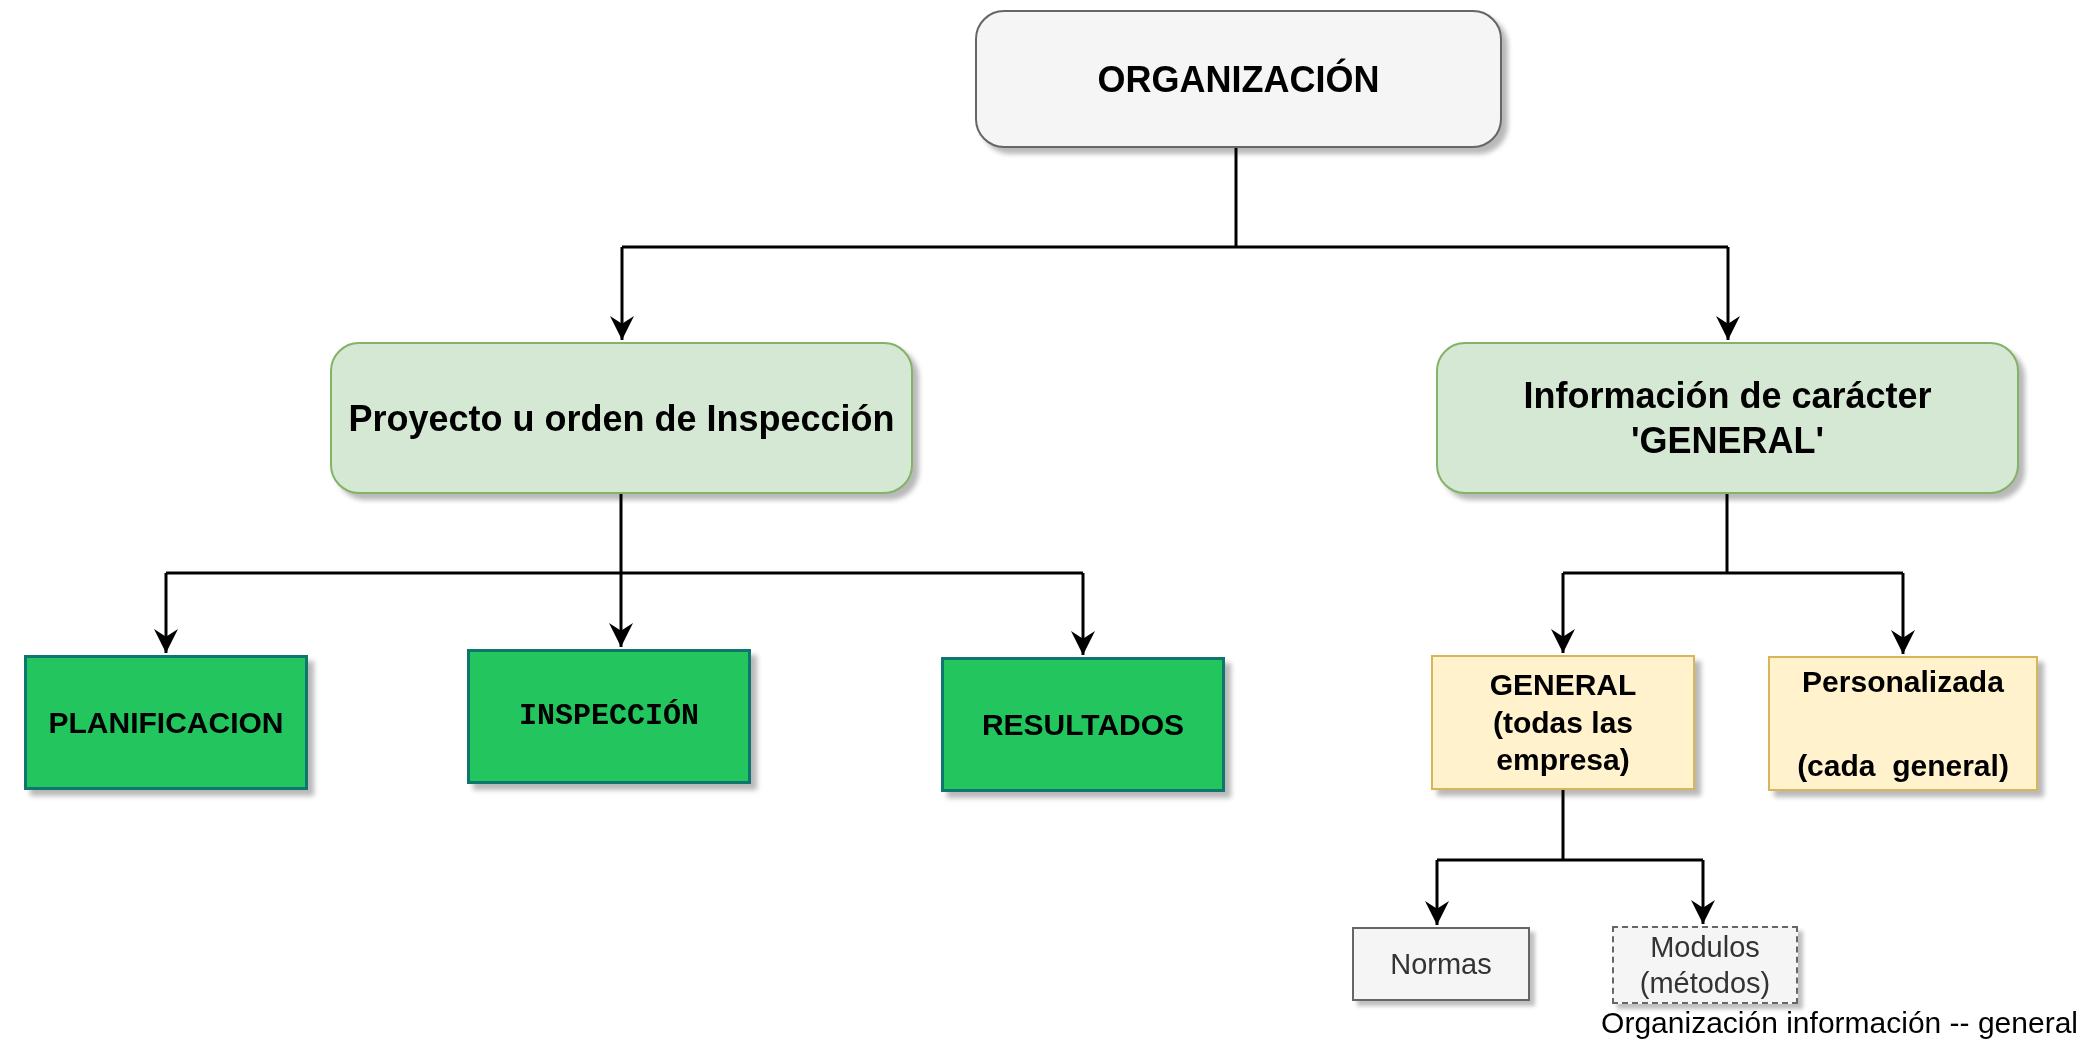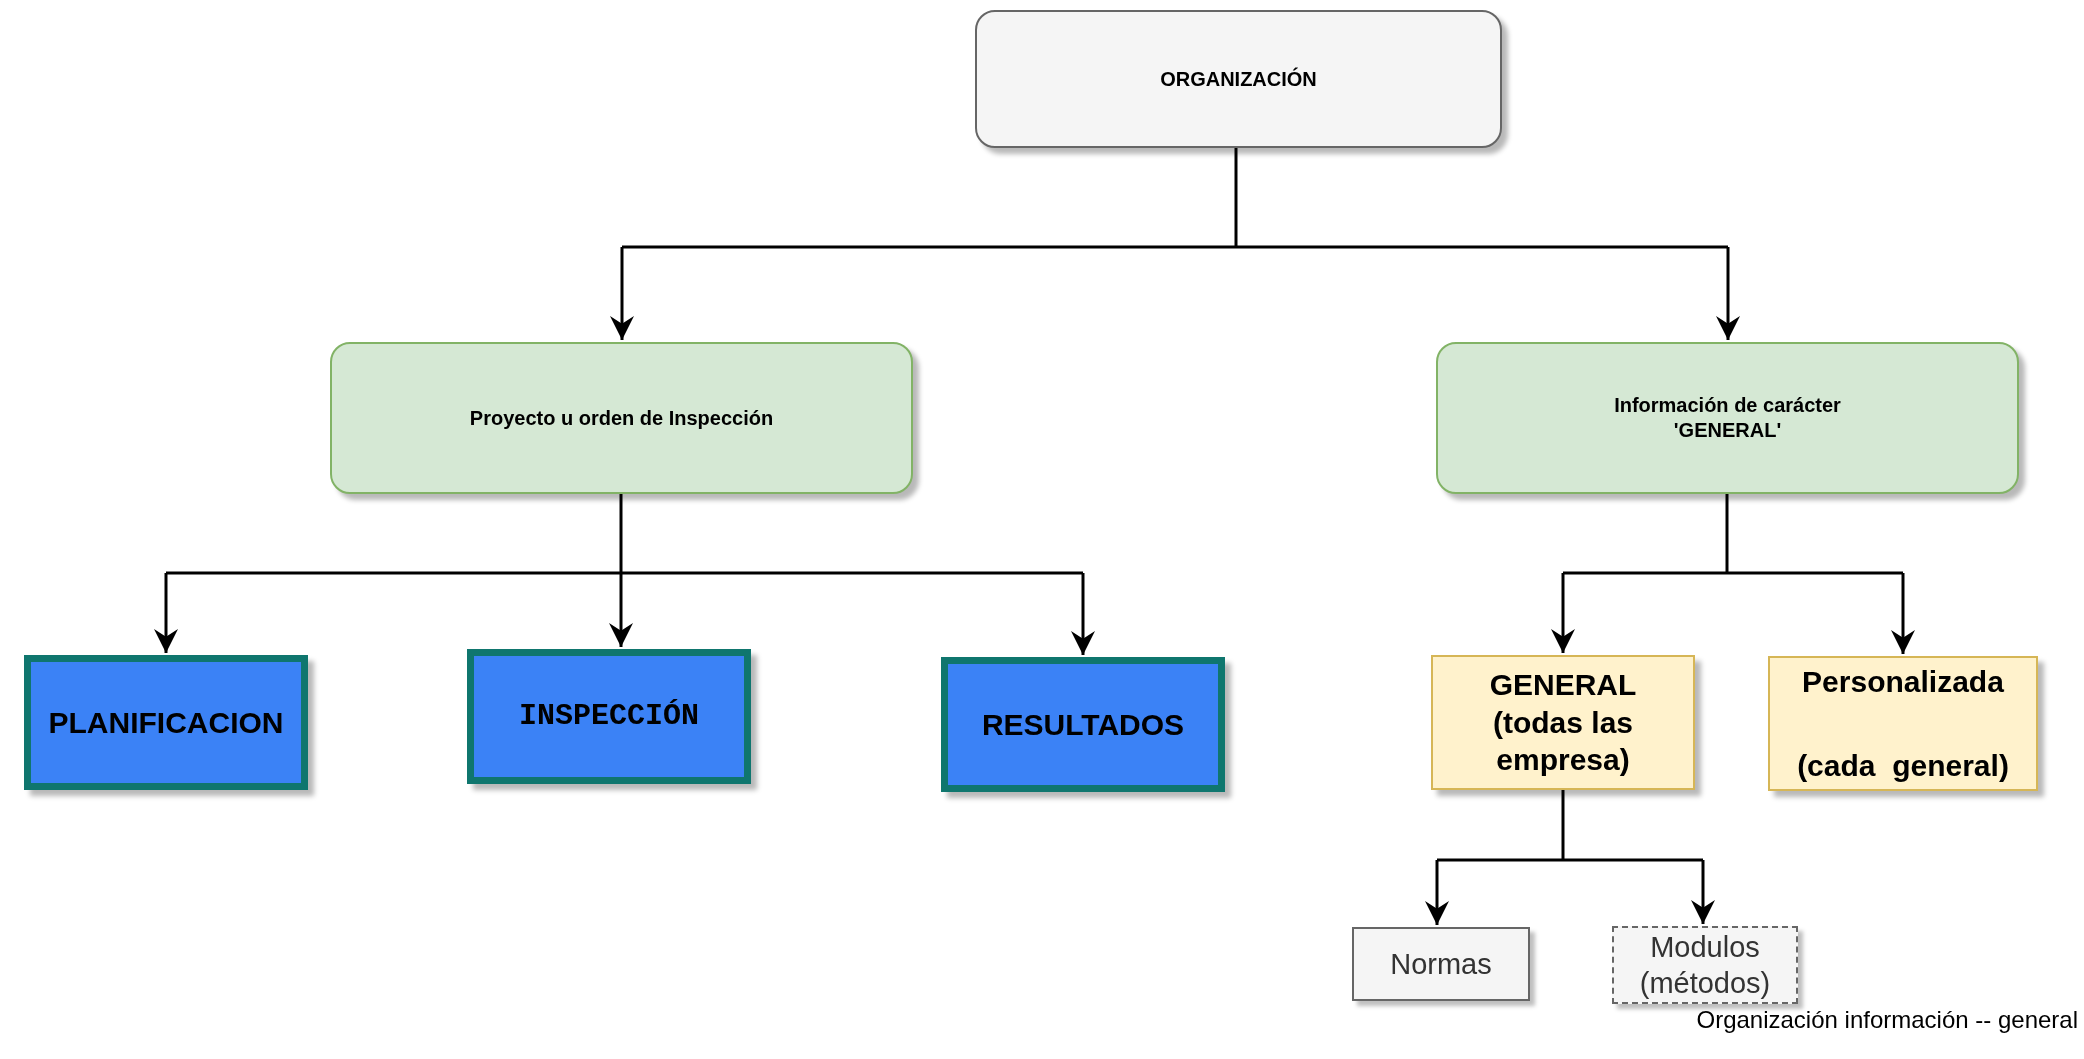--- a/index.html
+++ b/index.html
@@ -16,42 +16,42 @@
     display:flex;flex-direction:column;align-items:center;justify-content:center;
     text-align:center;color:#000000;
     box-shadow:6px 6px 5px rgba(0,0,0,0.28);
     box-sizing:border-box;
     line-height:1.25;
   }
   .node span{white-space:pre-wrap;}
   .rounded{border-radius:20px;}
   .gray{background:#f5f5f5;border:2.5px solid #666666;}
   .green{background:#d5e8d4;border:2.5px solid #82b366;}
-  .red{background:#3b82f6;border:7px solid #0f766e;}
+  .red{background:#22c55e;border:3px solid #0f766e;}
   .yellow{background:#fff2cc;border:2.5px solid #d6b656;}
   .small-gray{background:#f5f5f5;border:2.5px solid #666666;color:#333333;box-shadow:5px 5px 4px rgba(0,0,0,0.25);}
   .dashed{border-style:dashed;}
-  .fs-big{font-size:20px;}
+  .fs-big{font-size:36px;border-radius:29px;}
   .fs-mid{font-size:30px;}
   .fs-small{font-size:29px;}
   .bold{font-weight:bold;}
   
   #n-organizacion{left:975px;top:10px;width:527px;height:138px;}
   #n-proyecto{left:330px;top:342px;width:583px;height:152px;}
   #n-info-general{left:1436px;top:342px;width:583px;height:152px;}
   #n-planificacion{left:24px;top:655px;width:284px;height:135px;}
   #n-inspeccion{left:467px;top:649px;width:284px;height:135px;font-family:Liberation Mono, monospace;}
   #n-resultados{left:941px;top:657px;width:284px;height:135px;}
   #n-general-todas{left:1431px;top:655px;width:264px;height:135px;}
   #n-personalizada{left:1768px;top:656px;width:270px;height:135px;gap:46px;}
   #n-normas{left:1352px;top:927px;width:178px;height:74px;}
   #n-modulos{left:1612px;top:926px;width:186px;height:78px;}
   .caption{
     position:absolute;right:6px;top:1006px;
-    font-size:24px;color:#000000;text-align:right;
+    font-size:30px;color:#000000;text-align:right;
   }
 </style>
 </head>
 <body>
 
 <div class="canvas">
 
   <svg class="edges-svg" viewBox="0 0 2084 1059" xmlns="http://www.w3.org/2000/svg">
     <defs>
       <marker id="arrow" viewBox="0 0 20 20" refX="20" refY="10" markerWidth="24" markerHeight="24" markerUnits="userSpaceOnUse" orient="auto">

